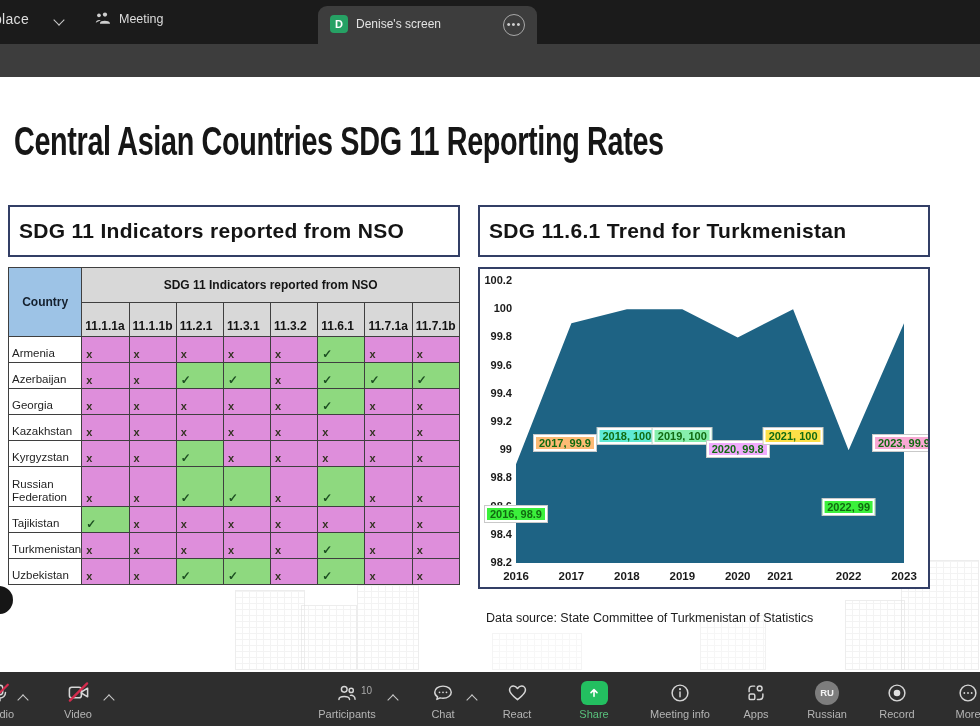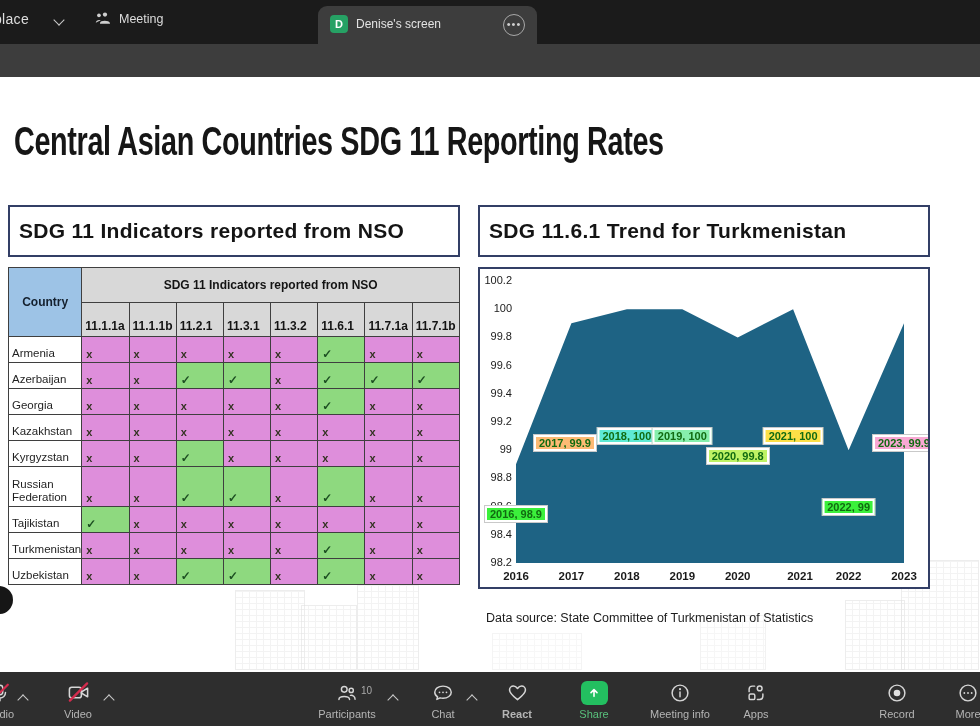--- a/index.html
+++ b/index.html
@@ -36,21 +36,21 @@
   th.c-country{background:#9dc3e6;font-size:12px;font-weight:bold;color:#14202e;text-align:center;}
   th.c-group{background:#d8d8d8;font-size:12px;font-weight:bold;color:#141414;text-align:center;height:32px;}
   th.c-col{background:#d8d8d8;font-size:12px;font-weight:bold;color:#141414;text-align:left;vertical-align:bottom;padding:0 0 3px 3px;height:30px;}
   td.c-name{background:#fff;font-size:11.5px;color:#1f1f1f;padding:0 0 2px 3px;vertical-align:bottom;line-height:1.15;}
   td.mark{font-size:11px;padding:0 0 2px 4px;vertical-align:bottom;line-height:1;}
   td.mark.no{background:#de8edb;color:#332;font-weight:600;}
   td.mark.yes{background:#8ed97f;color:#1d4f22;font-weight:bold;font-size:12px;}
 
   
   .chart-box{position:relative;box-sizing:border-box;margin-top:10px;width:452px;height:322px;border:2px solid #333f66;background:#fff;overflow:hidden;}
-  .ytick{position:absolute;left:2px;width:30px;text-align:right;font-size:11px;font-weight:normal;color:#1a1a1a;}
+  .ytick{position:absolute;left:2px;width:30px;text-align:right;font-size:11px;font-weight:bold;color:#1a1a1a;}
   .xtick{position:absolute;width:44px;text-align:center;font-size:11.5px;font-weight:bold;color:#1a1a1a;}
   .dlabel{position:absolute;transform:translate(-50%,-50%);background:#3bf03b;border:2px solid #fff;box-shadow:0 0 0 1px #c9c9c9;color:#116b11;font-size:11px;font-weight:bold;padding:0 3px;white-space:nowrap;}
   .source-text{margin-top:22px;padding-left:8px;font-size:12.5px;color:#1c1c1c;}
 
   
   .bld{position:absolute;border:1px solid #e0e0e0;opacity:.55;
        background:repeating-linear-gradient(0deg,transparent 0 5px,#ebebeb 5px 6px),
                   repeating-linear-gradient(90deg,transparent 0 6px,#ebebeb 6px 7px);}
   .edge-circle{position:absolute;left:-15px;top:509px;width:28px;height:28px;border-radius:50%;background:#161616;}
 
@@ -257,28 +257,28 @@
           <div class="ytick" style="top:174.2px">99</div>
           <div class="ytick" style="top:202.4px">98.8</div>
           <div class="ytick" style="top:230.6px">98.6</div>
           <div class="ytick" style="top:258.8px">98.4</div>
           <div class="ytick" style="top:287.0px">98.2</div>
           <div class="xtick" style="left:14.0px;top:301px">2016</div>
           <div class="xtick" style="left:69.4px;top:301px">2017</div>
           <div class="xtick" style="left:124.9px;top:301px">2018</div>
           <div class="xtick" style="left:180.3px;top:301px">2019</div>
           <div class="xtick" style="left:235.7px;top:301px">2020</div>
-          <div class="xtick" style="left:298px;top:301px">2021</div>
+          <div class="xtick" style="left:278px;top:301px">2021</div>
           <div class="xtick" style="left:346.6px;top:301px">2022</div>
           <div class="xtick" style="left:402.0px;top:301px">2023</div>
           <div class="dlabel" style="left:36.0px;top:244.6px;background:#3bf03b;color:#116b11">2016, 98.9</div>
           <div class="dlabel" style="left:85px;top:174.1px;background:#fdba74;color:#116b11">2017, 99.9</div>
           <div class="dlabel" style="left:146.9px;top:167.1px;background:#5eead4;color:#116b11">2018, 100</div>
           <div class="dlabel" style="left:202.3px;top:167.1px;background:#86efac;color:#116b11">2019, 100</div>
-          <div class="dlabel" style="left:257.7px;top:187px;background:#bef264;color:#116b11">2020, 99.8</div>
+          <div class="dlabel" style="left:257.7px;top:180px;background:#f0abfc;color:#116b11">2020, 99.8</div>
           <div class="dlabel" style="left:313.1px;top:167.1px;background:#fde047;color:#116b11">2021, 100</div>
           <div class="dlabel" style="left:368.6px;top:237.6px;background:#3bf03b;color:#116b11">2022, 99</div>
           <div class="dlabel" style="left:424.0px;top:174.1px;background:#f9a8d4;color:#116b11">2023, 99.9</div>
         </div>
       <div class="source-text">Data source: State Committee of Turkmenistan of Statistics</div>
     </div>
 
     <div class="edge-circle"></div>
   </div>
 
@@ -338,21 +338,21 @@
               <circle cx="8.2" cy="11.2" r=".95"></circle>
               <circle cx="12" cy="11.2" r=".95"></circle>
               <circle cx="15.8" cy="11.2" r=".95"></circle>
             </g>
         </svg>
       </div>
       <div class="tb-label">Chat</div>
       <span class="tb-chev chev up" style="left:70px;"></span>
     </div>
 
-    <div class="tb-item" style="left:472px;font-weight:bold;">
+    <div class="tb-item" style="left:472px;">
       <div class="tb-icon">
         <svg width="23" height="23" viewBox="0 0 24 24">
             <path class="icon-stroke" d="M12 19.5C7 15.6 3.7 12.7 3.7 9.4c0-2.3 1.8-4.2 4-4.2 1.7 0 3.2 1 4.3 2.6 1.1-1.6 2.6-2.6 4.3-2.6 2.2 0 4 1.9 4 4.2 0 3.3-3.3 6.2-8.3 10.1z"></path>
           </svg>
       </div>
       <div class="tb-label">React</div>
     </div>
 
     <div class="tb-item" style="left:549px;">
       <div class="tb-icon">
@@ -386,20 +386,26 @@
             <g class="icon-stroke">
           <circle cx="16" cy="7" r="2.6"></circle>
               <rect x="4.5" y="13" width="6.2" height="6.2" rx="1.6"></rect>
           <path d="M10.5 4.5H8A3.5 3.5 0 0 0 4.5 8v2.5M19.5 13v2.5a3.5 3.5 0 0 1-3.5 3.5h-2.5"></path>
             </g>
         </svg>
       </div>
       <div class="tb-label">Apps</div>
     </div>
 
+    <div class="tb-item" style="left:782px;">
+      <div class="tb-icon">
+          <div class="ru-badge">RU</div>
+        </div>
+      <div class="tb-label">Russian</div>
+    </div>
 
     <div class="tb-item" style="left:852px;">
       <div class="tb-icon">
         <svg width="22" height="22" viewBox="0 0 24 24">
             <circle class="icon-stroke" cx="12" cy="12" r="8.6"></circle>
             <circle cx="12" cy="12" r="3.6" fill="#e0e0e0"></circle>
           </svg>
       </div>
       <div class="tb-label">Record</div>
     </div>

